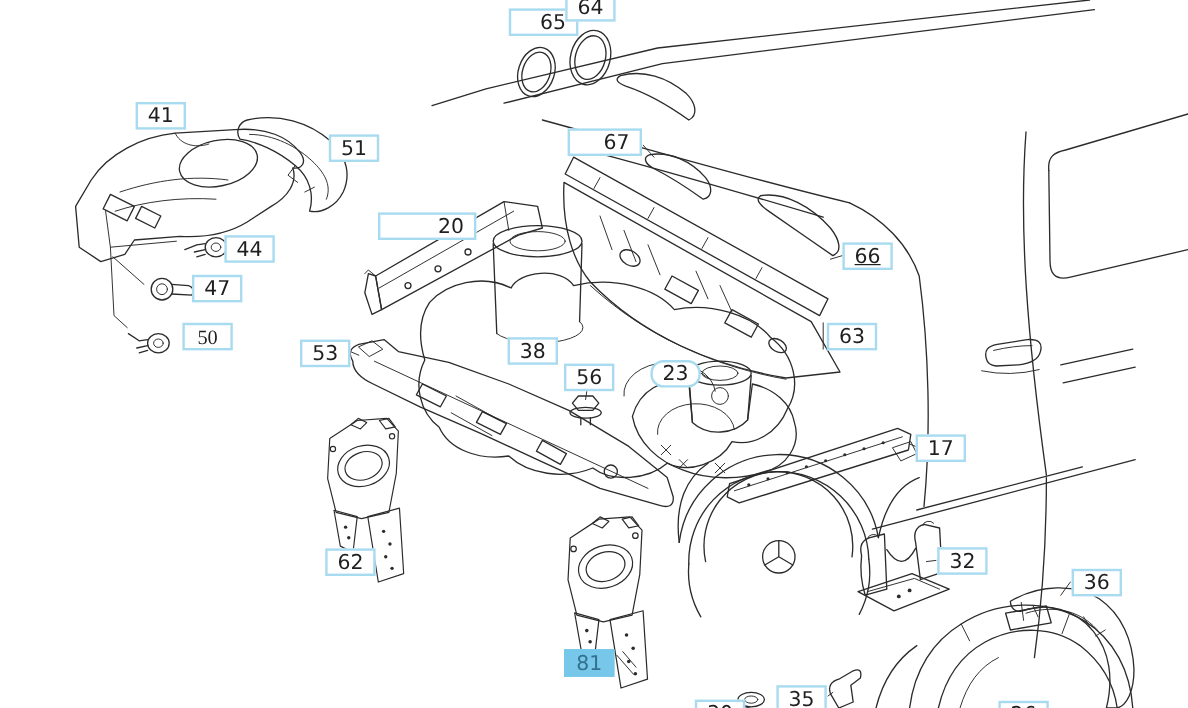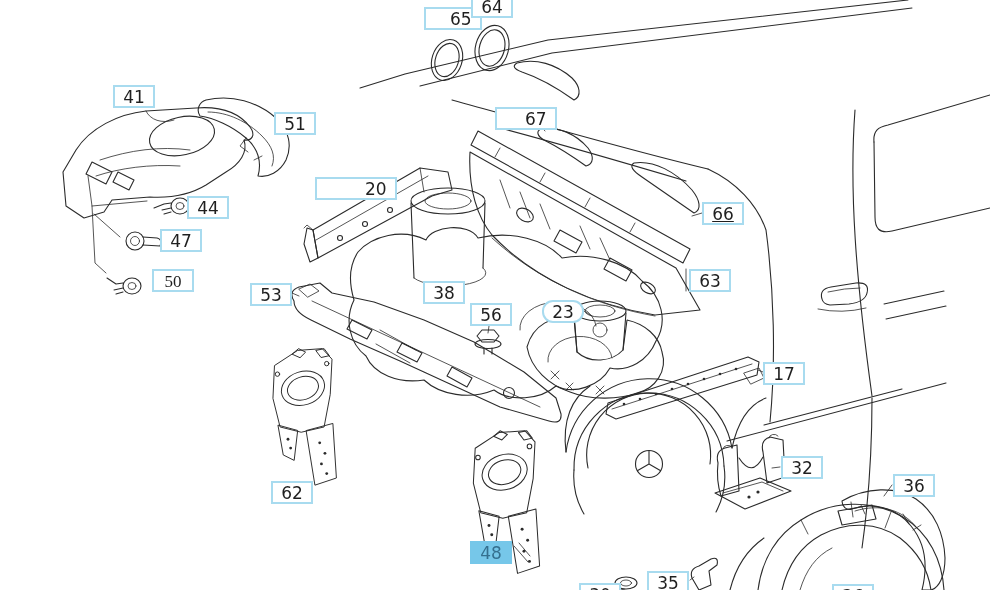--- a/index.html
+++ b/index.html
@@ -278,29 +278,29 @@
 
   <div id="callouts">
       <div class="callout" style="left: 113px; top: 85px;">41</div>
       <div class="callout" style="left: 274px; top: 92px; margin-top: 20px;">51</div>
       <div class="callout" style="left: 187px; top: 196px;">44</div>
       <div class="callout" style="left: 160px; top: 229px;">47</div>
       <div class="callout" style="left: 152px; top: 269px; font-family: Liberation Serif, serif;">50</div>
       <div class="callout" style="left: 315px; top: 177px; padding-left: 48px;">20</div>
       <div class="callout" style="left: 424px; top: 7px; padding-left: 24px;">65</div>
       <div class="callout" style="left: 471px; top: -5px;">64</div>
-      <div class="callout" style="left: 495px; top: 107px; padding-left: 28px;">67</div>
+      <div class="callout" style="left: 473px; top: 107px; padding-left: 28px;">67</div>
       <div class="callout" style="left: 702px; top: 202px; text-decoration: underline;">66</div>
       <div class="callout" style="left: 689px; top: 269px;">63</div>
       <div class="callout" style="left: 423px; top: 281px; text-align: right;">38</div>
       <div class="callout" style="left: 470px; top: 303px;">56</div>
       <div class="callout" style="left: 542px; top: 300px; border-radius: 11px;">23</div>
       <div class="callout" style="left: 250px; top: 283px;">53</div>
       <div class="callout" style="left: 763px; top: 362px;">17</div>
-      <div class="callout" style="left: 271px; top: 457px; margin-top: 24px;">62</div>
+      <div class="callout" style="left: 271px; top: 457px;">62</div>
       <div class="callout" style="left: 781px; top: 456px;">32</div>
       <div class="callout" style="left: 893px; top: 474px;">36</div>
-      <div class="callout highlighted" style="left: 470px; top: 541px;">48</div>
+      <div class="callout highlighted" style="left: 470px; top: 541px;">81</div>
       <div class="callout" style="left: 647px; top: 571px;">35</div>
       <div class="callout" style="left: 579px; top: 583px;">30</div>
       <div class="callout" style="left: 832px; top: 584px;">26</div>
     </div>
 </div>
 
 </body></html>

